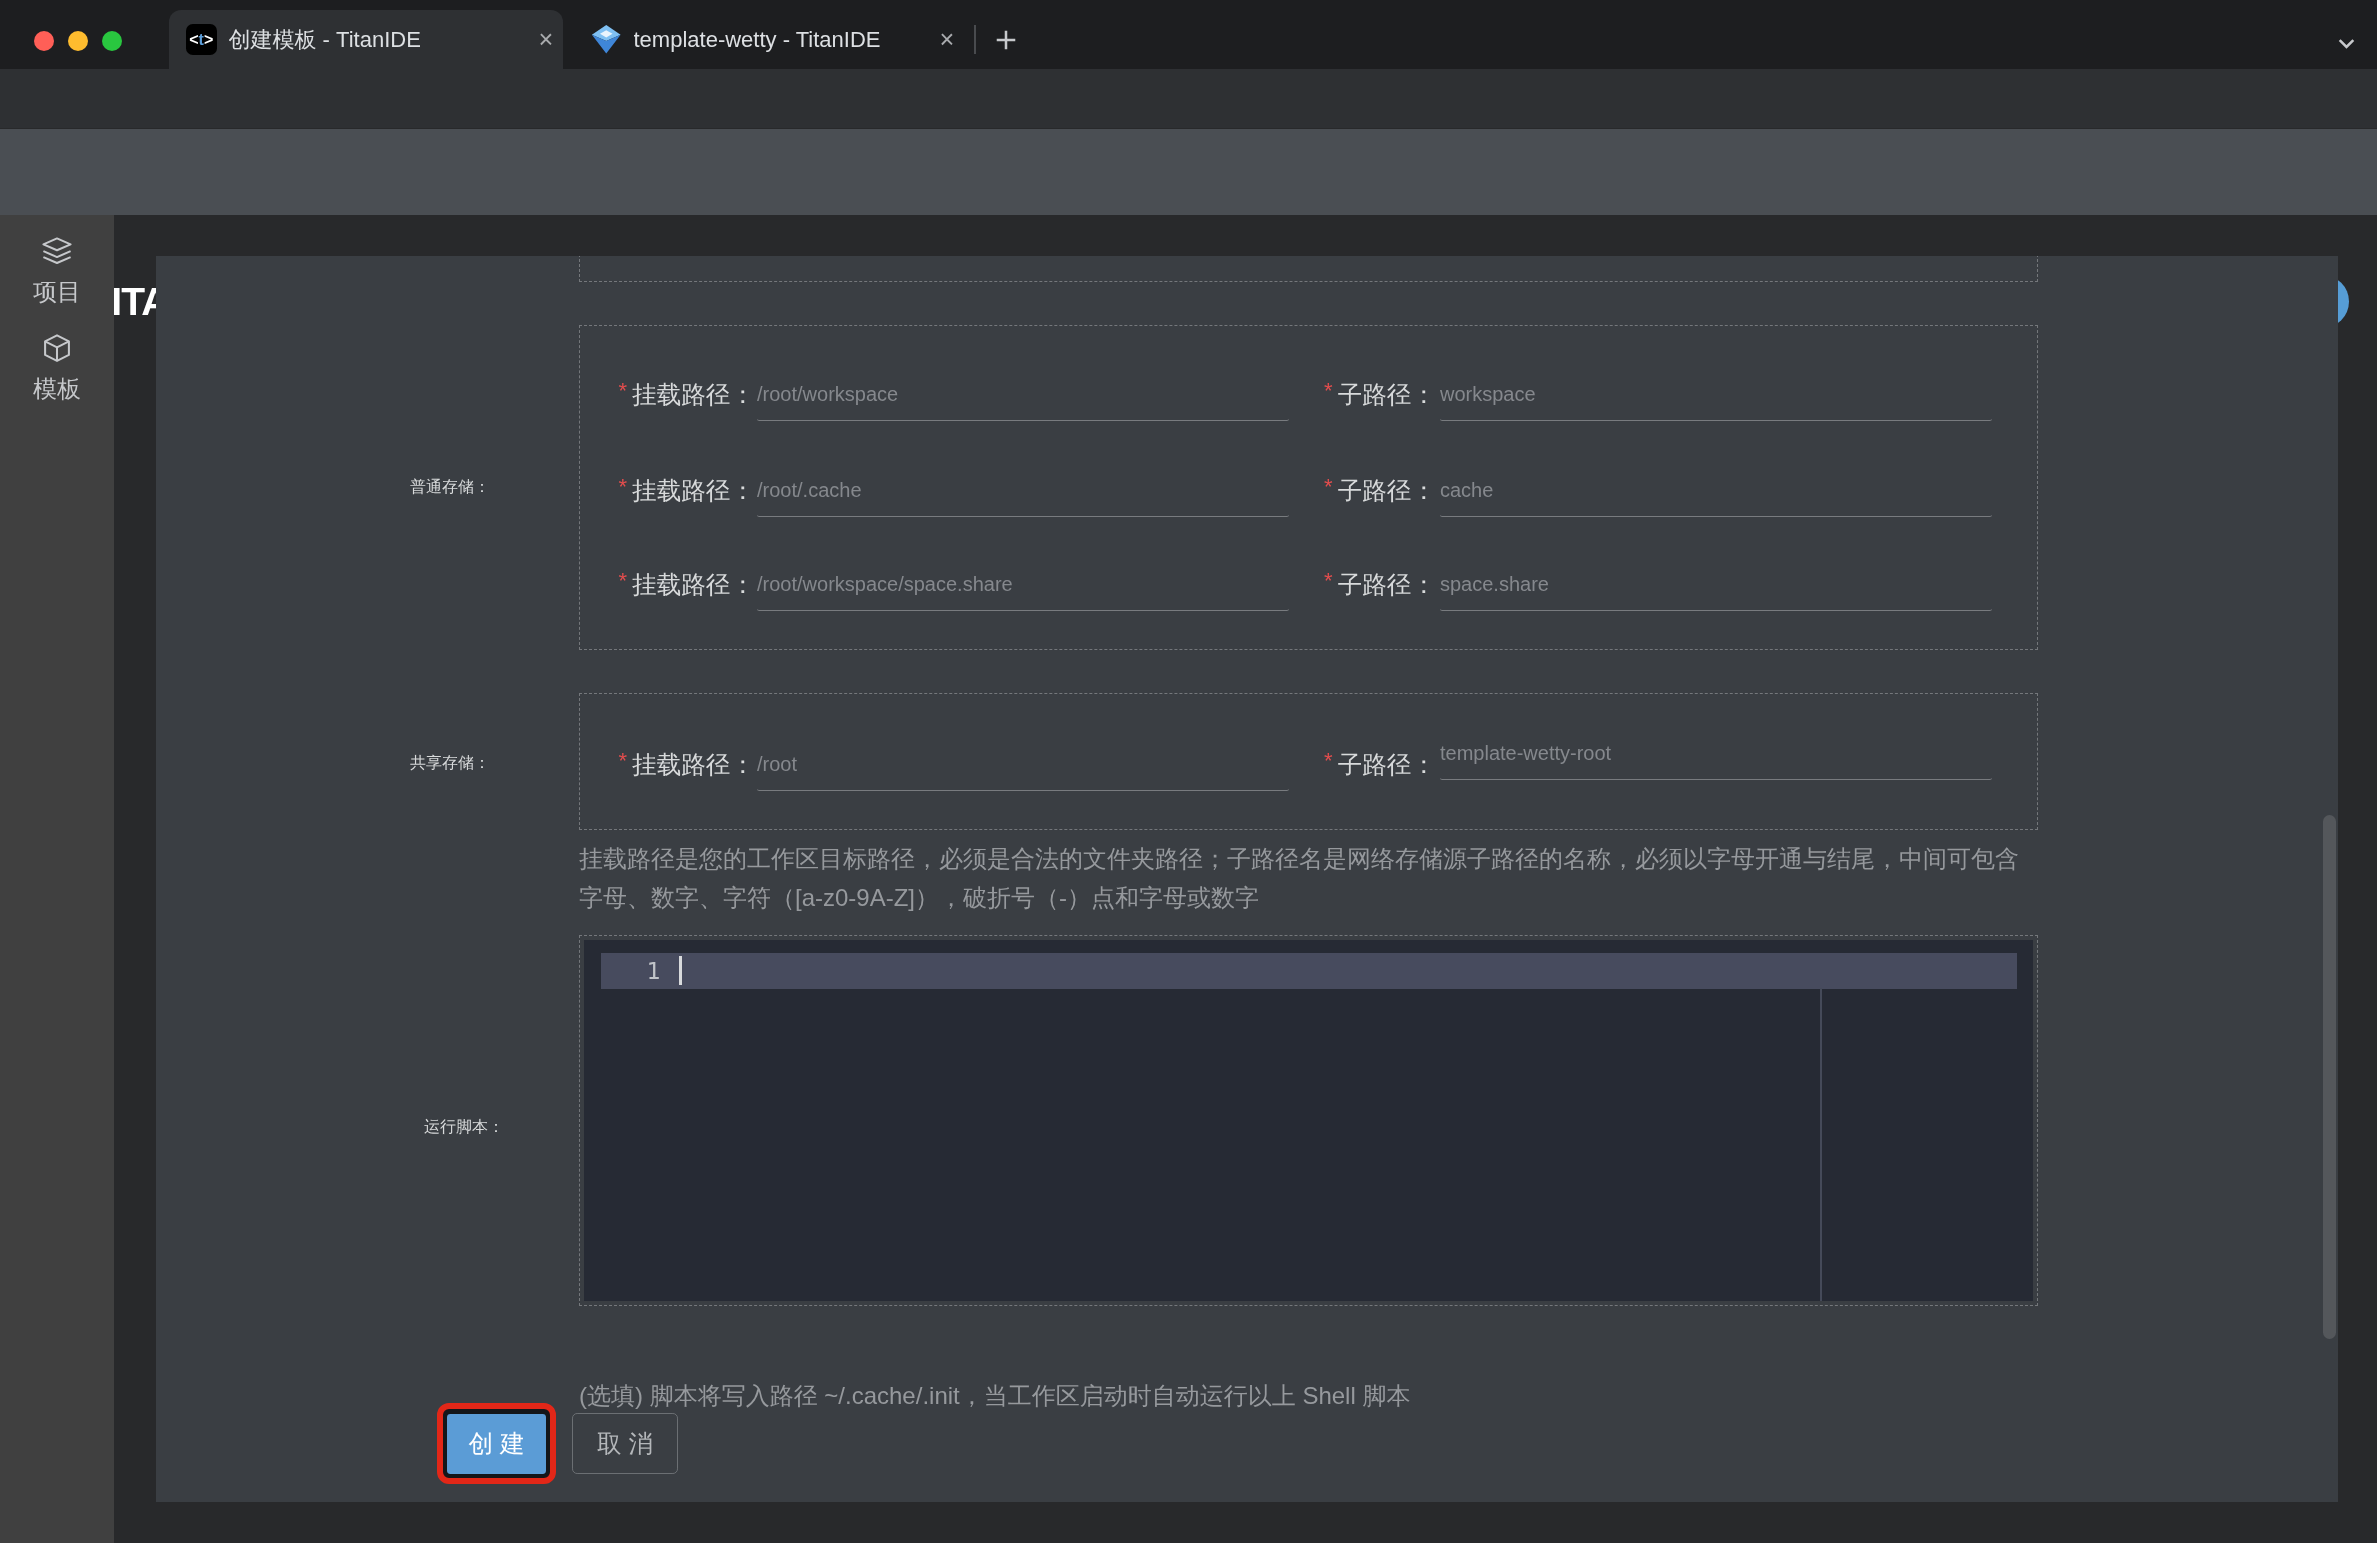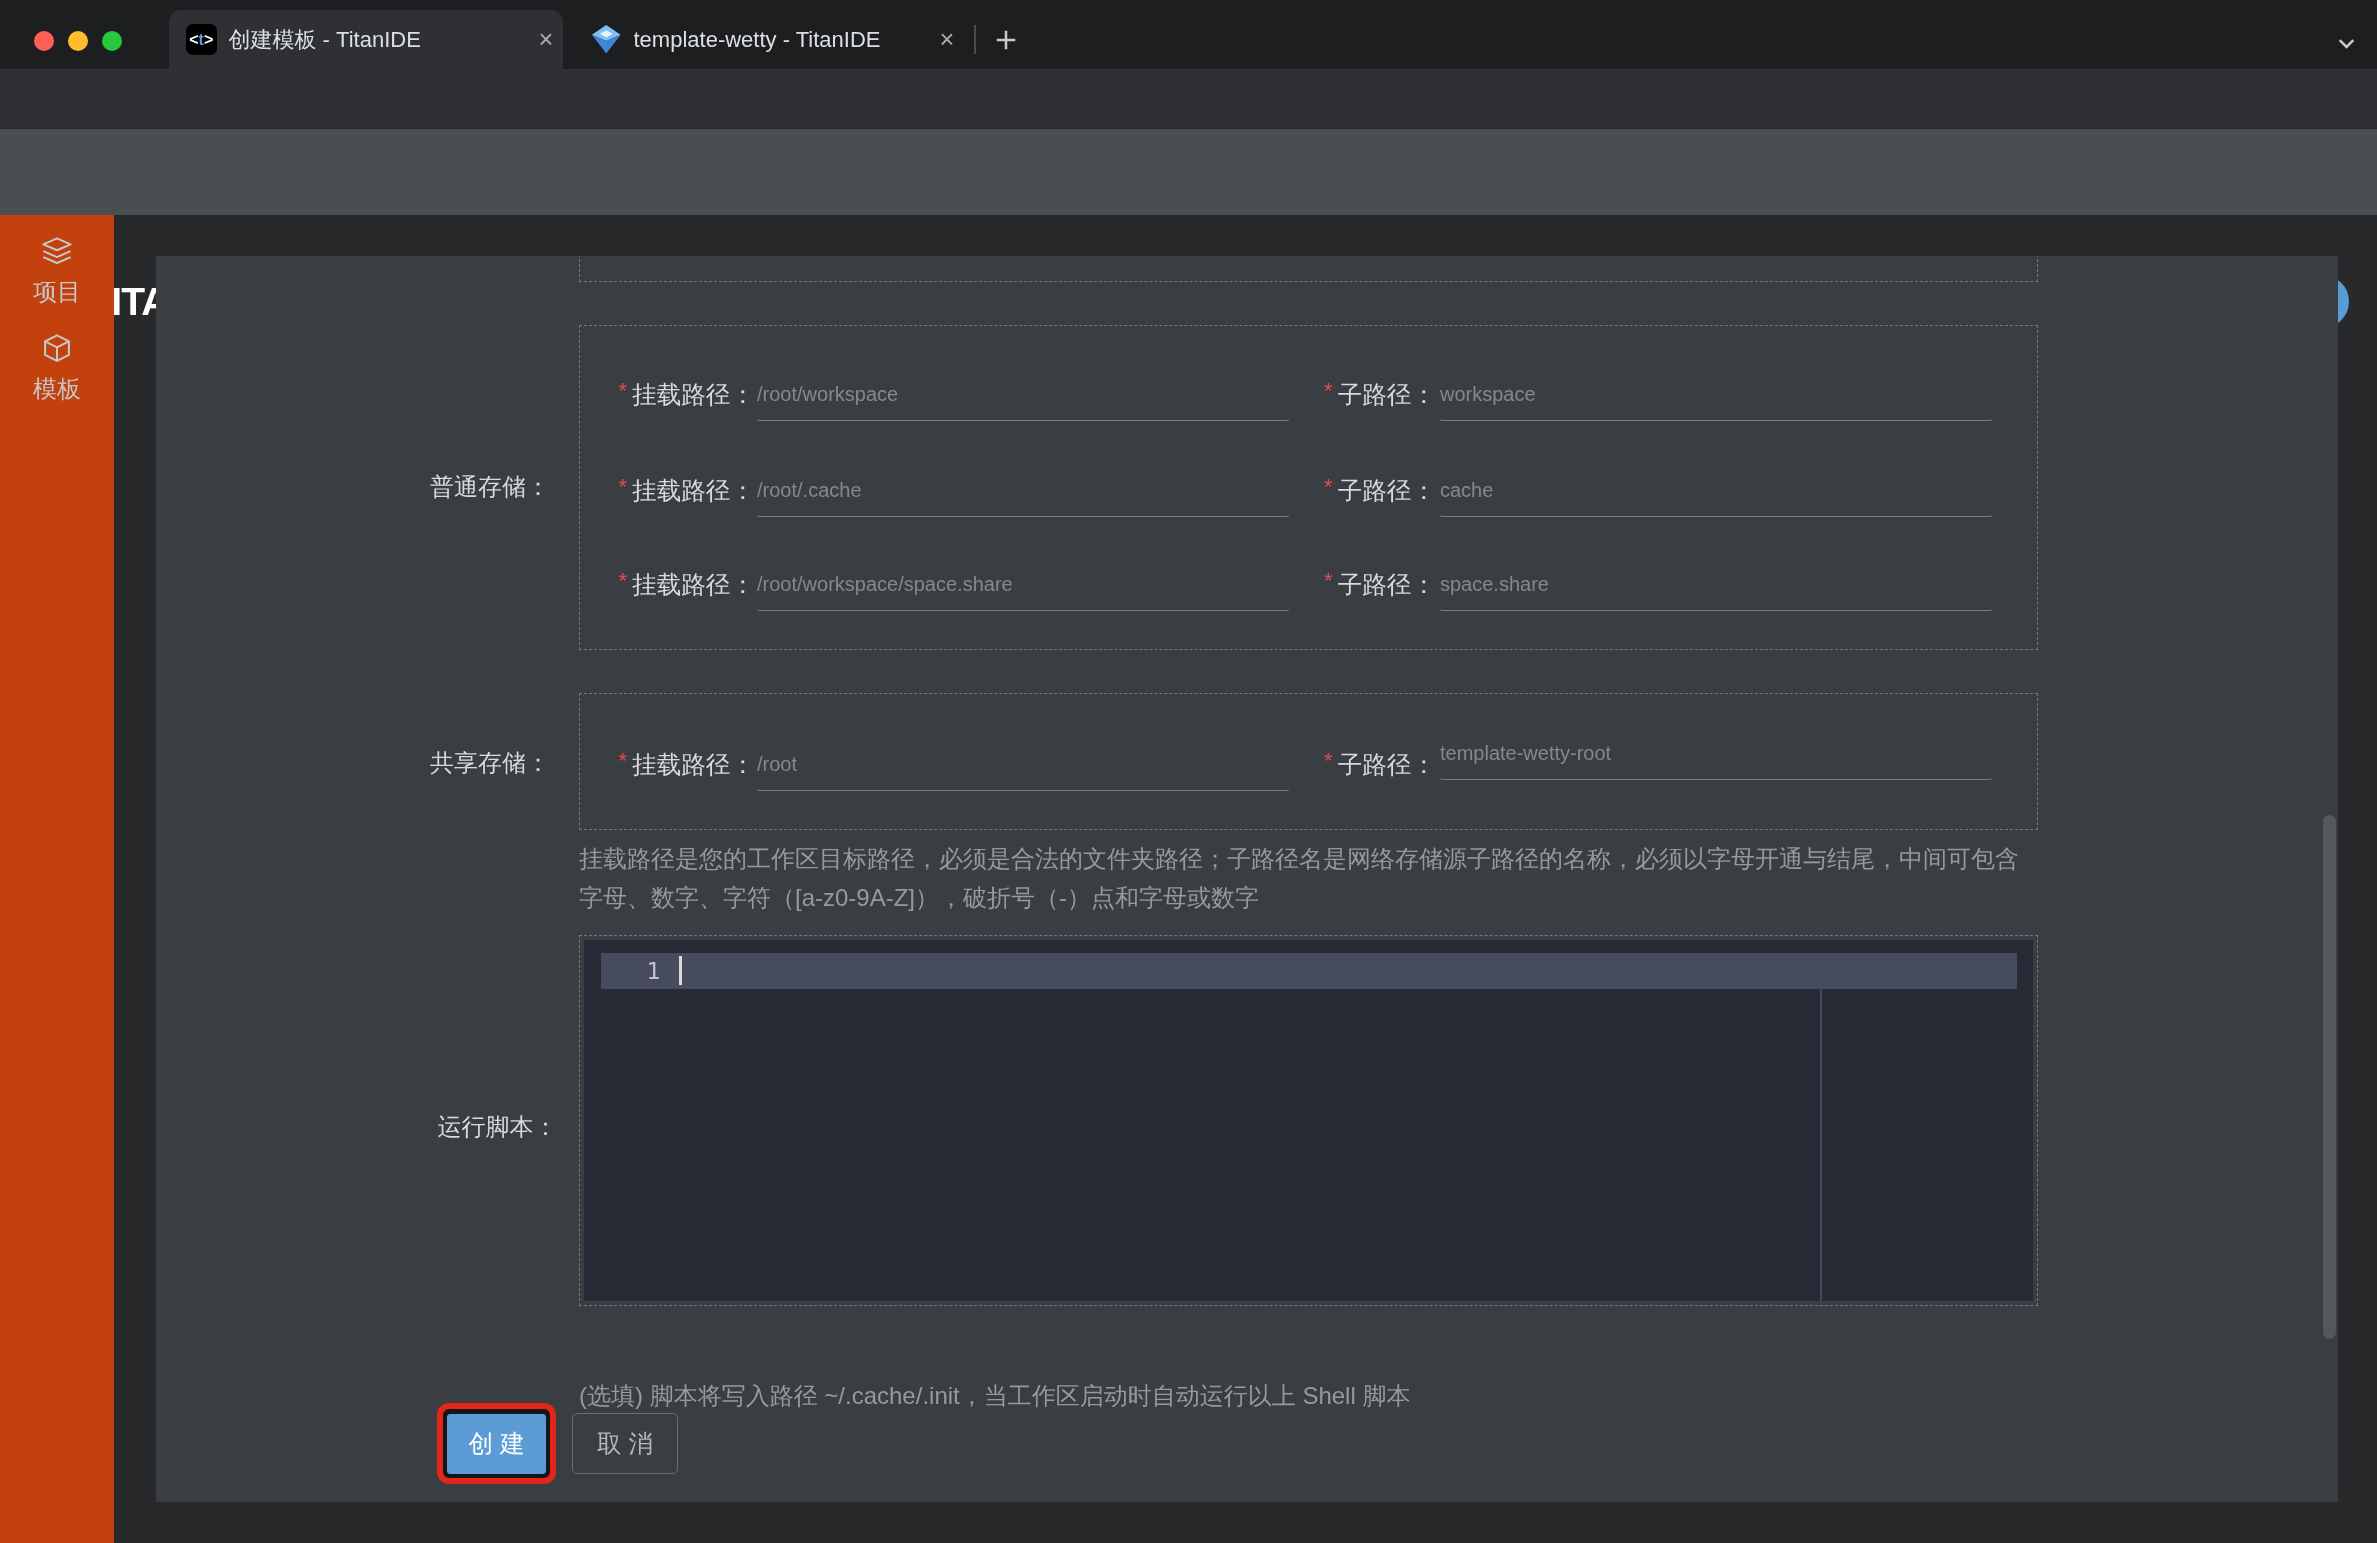--- a/index.html
+++ b/index.html
@@ -28,27 +28,27 @@
   
   #appheader { left:0; top:129px; width:2377px; height:86px; background:#4a4e53; }
   #logo { left:32px; top:151px; font-size:39px; font-weight:bold; letter-spacing:-0.8px; color:#ffffff; }
   #logo .blue { color:#5b9dd9; }
   #pagetitle { left:298px; top:159px; font-size:25.4px; color:#d3d5d7; }
   #wsselect { left:986px; top:148px; width:354px; height:52px; border:1.7px solid #75787c; border-radius:6.8px; display:flex; align-items:center; color:#c9cbce; font-size:24px; }
   #wsselect .val { margin-left:20.3px; flex:1; }
   .hicon { color:#c9cbce; }
 
   
-  #sidebar { left:0; top:215px; width:114px; height:1329px; background:#c2410c; color:#c6c8cb; }
+  #sidebar { left:0; top:215px; width:114px; height:1329px; background:#404040; color:#c6c8cb; }
   .side-item { left:0; width:114px; text-align:center; font-size:24px; color:#c6c8cb; }
 
   
   #card { left:156px; top:256px; width:2182px; height:1246px; background:#3a3e43; overflow:hidden; }
   .dashedbox { border:1.7px dashed #74777b; }
-  .grouplabel { font-size:24px; color:#d8dadb; text-align:center; line-height:34px; }
+  .grouplabel { font-size:16px; color:#d8dadb; text-align:left; line-height:34px; }
   .flabel { font-size:24.6px; color:#d8dadb; text-align:right; height:53px; display:flex; align-items:center; justify-content:flex-end; }
   .req { color:#e34d4d; font-size:22px; margin-right:5.1px; position:relative; top:-3.4px; }
   .fvalue { height:53px; border-bottom:1.7px solid #787b7f; border-radius:0 0 2.5px 2.5px; display:flex; align-items:center; font-size:20px; color:#85888d; }
   .hinttext { font-size:24px; line-height:39px; color:#96999d; }
 
   
   #editorbox { background:#262a34; }
   #curline { background:#474b5e; display:flex; align-items:center; }
   #gutter { width:78px; text-align:right; padding-right:18.6px; font-family:"DejaVu Sans Mono","Liberation Mono",monospace; font-size:23px; color:#c0c3c8; }
   #caret { width:2.5px; height:29px; background:#d8dadc; }

